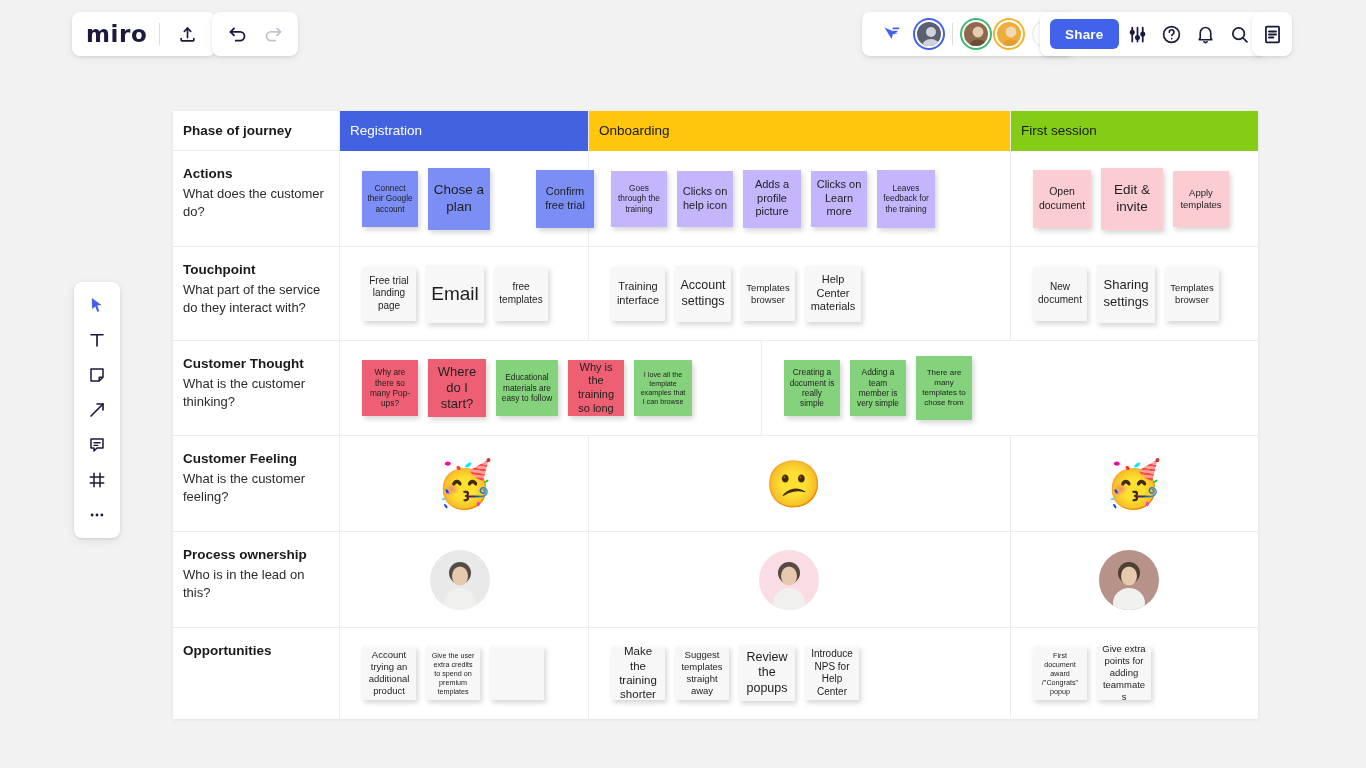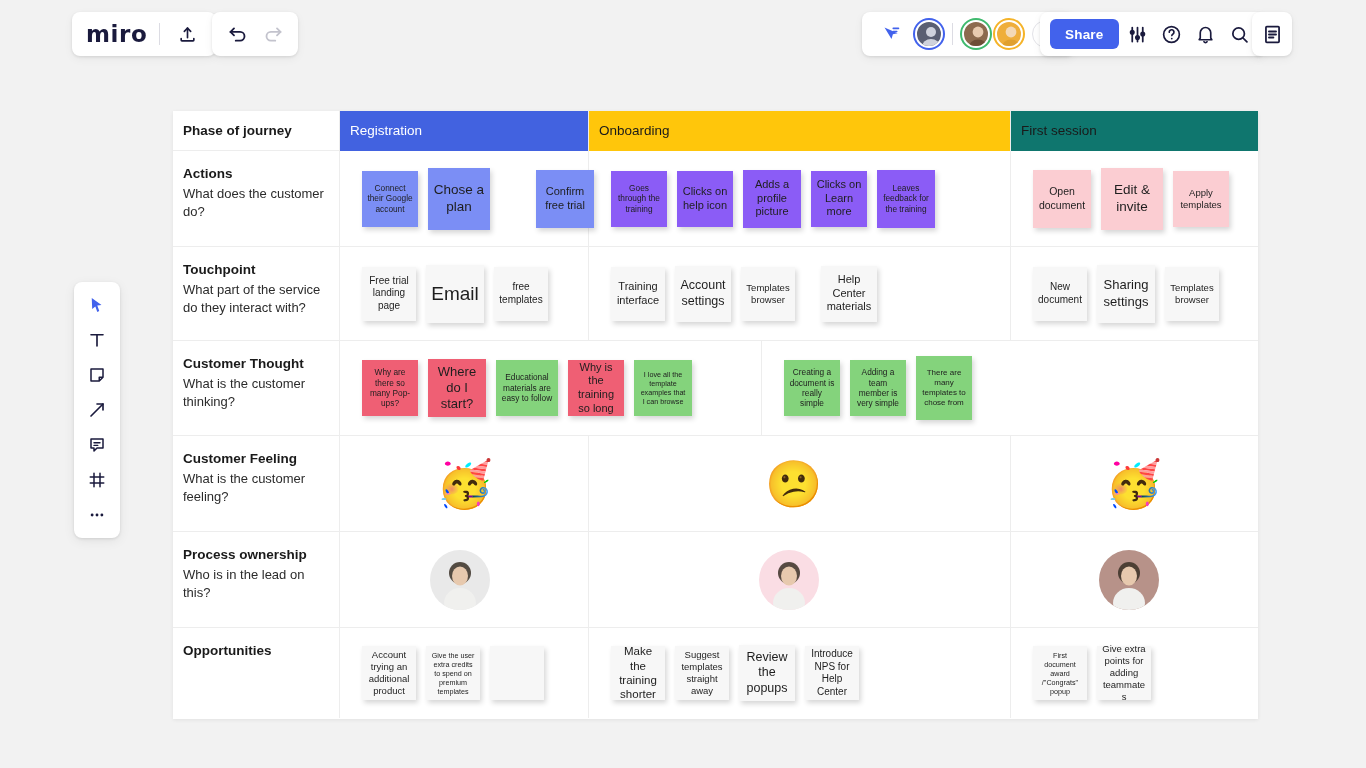--- a/index.html
+++ b/index.html
@@ -81,36 +81,36 @@
   .c-onb { width:422px; flex:0 0 422px; }
   .c-fir { width:247px; flex:0 0 247px; }
 
   
   #hdr-row { height:40px; border-bottom:1px solid #ededed; }
   #hdr-row .lbl-cell { padding-top:0; display:flex; align-items:center; }
   .phase-band { width:100%; height:40px; display:flex; align-items:center;
                 padding-left:10px; font-size:13.5px; }
   .band-reg { background:#4262e0; color:#fff; }
   .band-onb { background:#ffc60b; color:#1a1a1a; }
-  .band-fir { background:#0f766e; color:#1a1a1a; }
+  .band-fir { background:#84cc16; color:#1a1a1a; }
 
   
   .notes { display:flex; align-items:center; gap:10px; padding-left:22px; }
   .note {
     position:relative; display:flex; align-items:center; justify-content:center;
     text-align:center; color:#1e1e1e; line-height:1.25;
     box-shadow: 2px 3px 5px rgba(0,0,0,.16);
     padding: 4px 5px;
     word-break: break-word; hyphens:auto;
   }
   .note.sm { font-size:8.3px; }
   .note.md { font-size:13.5px; }
   .note.xs { font-size:7.2px; }
   .n-blue   { background:#7b8ef5; }
-  .n-yellow { background:#8b5cf6; }
+  .n-yellow { background:#c4b5fd; }
   .n-pink   { background:#fbcdd2; }
   .n-green  { background:#84d37c; }
   .n-red    { background:#ef5f74; }
   .n-white  { background:#f7f7f7; }
   .emoji { font-size:46px; line-height:1; }
   .big-av {
     width:60px; height:60px; border-radius:50%; overflow:hidden;
     display:flex; align-items:flex-end; justify-content:center;
   }
 </style>
@@ -316,21 +316,21 @@
             <div class="note sm n-white" style="width: 54px; height: 54px; font-size: 10px;">Free trial landing page</div>
             <div class="note md n-white" style="width: 58px; height: 58px; font-size: 19px;">Email</div>
             <div class="note sm n-white" style="width: 54px; height: 54px; font-size: 10px;">free templates</div>
           </div>
         </div>
         <div class="col-cell c-onb">
           <div class="notes">
             <div class="note sm n-white" style="width: 54px; height: 54px; font-size: 11px;">Training interface</div>
             <div class="note sm n-white" style="width: 56px; height: 56px; font-size: 12.5px;">Account settings</div>
             <div class="note sm n-white" style="width: 54px; height: 54px; font-size: 9.5px;">Templates browser</div>
-            <div class="note sm n-white" style="width: 56px; height: 56px; font-size: 11px; margin-left: 16px;">Help Center materials</div>
+            <div class="note sm n-white" style="width: 56px; height: 56px; font-size: 11px;">Help Center materials</div>
           </div>
         </div>
         <div class="col-cell c-fir">
           <div class="notes">
             <div class="note sm n-white" style="width: 54px; height: 54px; font-size: 10px;">New document</div>
             <div class="note sm n-white" style="width: 58px; height: 58px; font-size: 13px;">Sharing settings</div>
             <div class="note sm n-white" style="width: 54px; height: 54px; font-size: 9.5px;">Templates browser</div>
           </div>
         </div>
       </div>

